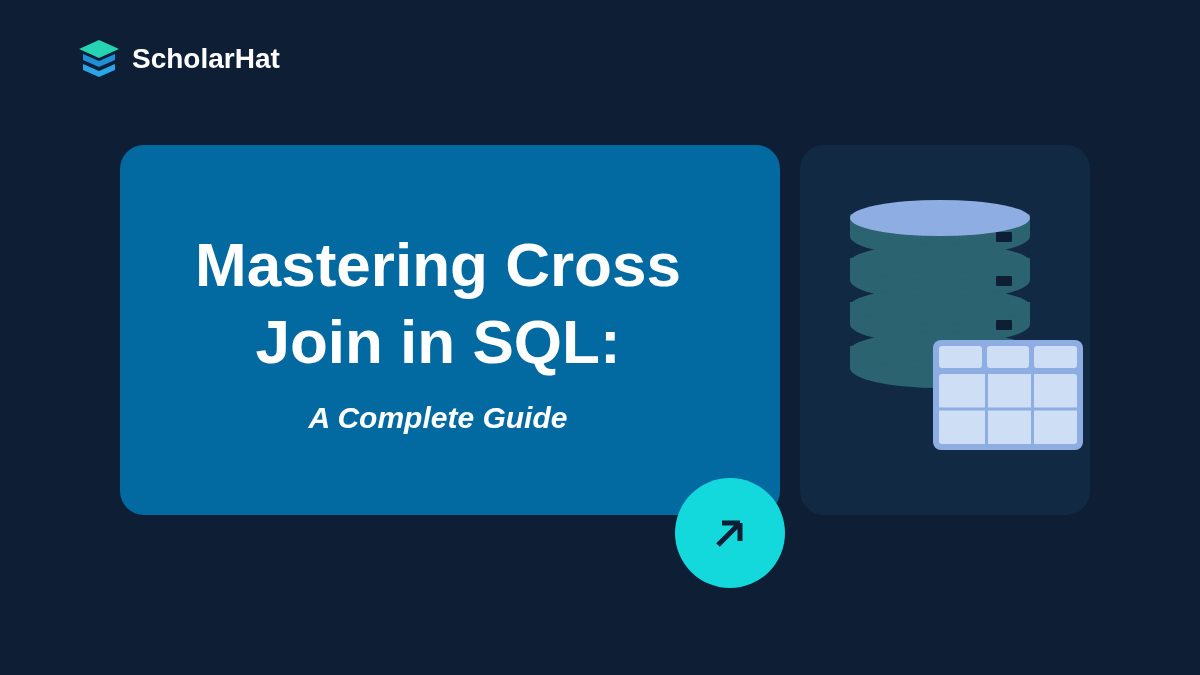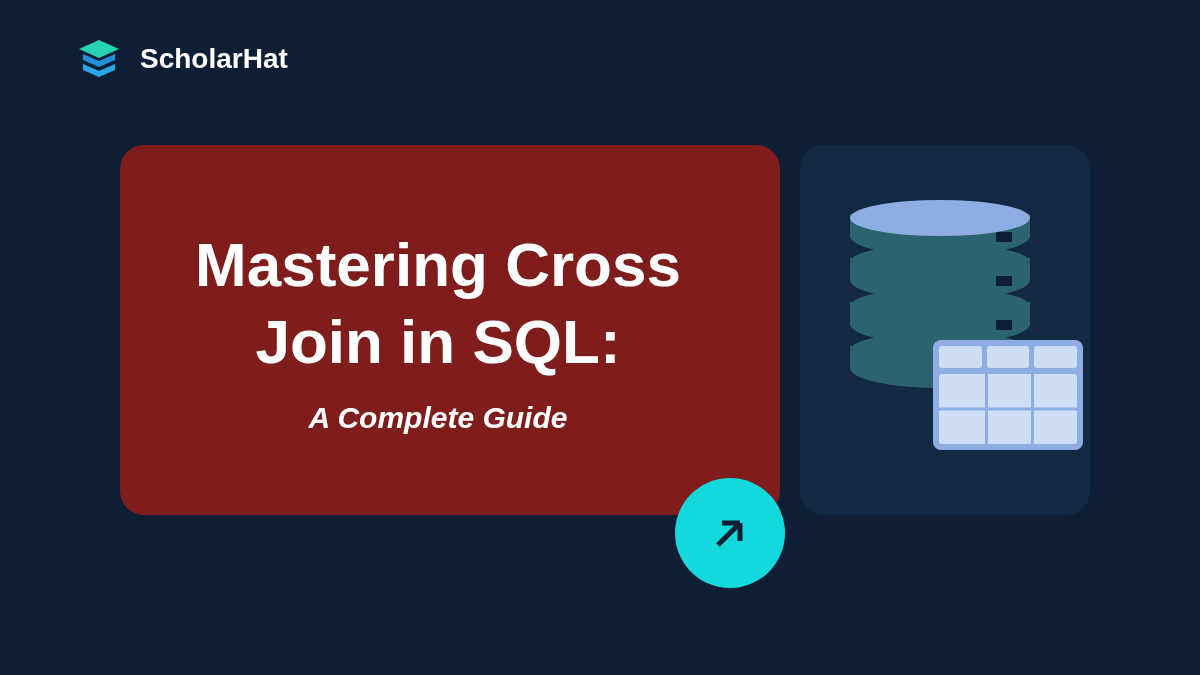--- a/index.html
+++ b/index.html
@@ -14,41 +14,41 @@
       font-family: -apple-system, BlinkMacSystemFont, 'Segoe UI', Arial, sans-serif;
       position: relative;
       overflow: hidden;
     }
     .logo-section {
       position: absolute;
       top: 40px;
       left: 78px;
       display: flex;
       align-items: center;
-      gap: 20px;
+      gap: 12px;
     }
     .logo-icon {
       width: 42px;
       height: 38px;
       position: relative;
     }
     .logo-text {
       color: #ffffff;
       font-size: 28px;
       font-weight: 700;
     }
     .main-container {
       position: absolute;
       top: 145px;
       left: 120px;
       display: flex;
       gap: 20px;
     }
     .text-card {
-      background: #7f1d1d;
+      background: #0369a1;
       border-radius: 24px;
       padding: 50px 50px 50px 26px;
       width: 660px;
       height: 370px;
       display: flex;
       flex-direction: column;
       justify-content: center;
       align-items: center;
     }
     .title {

